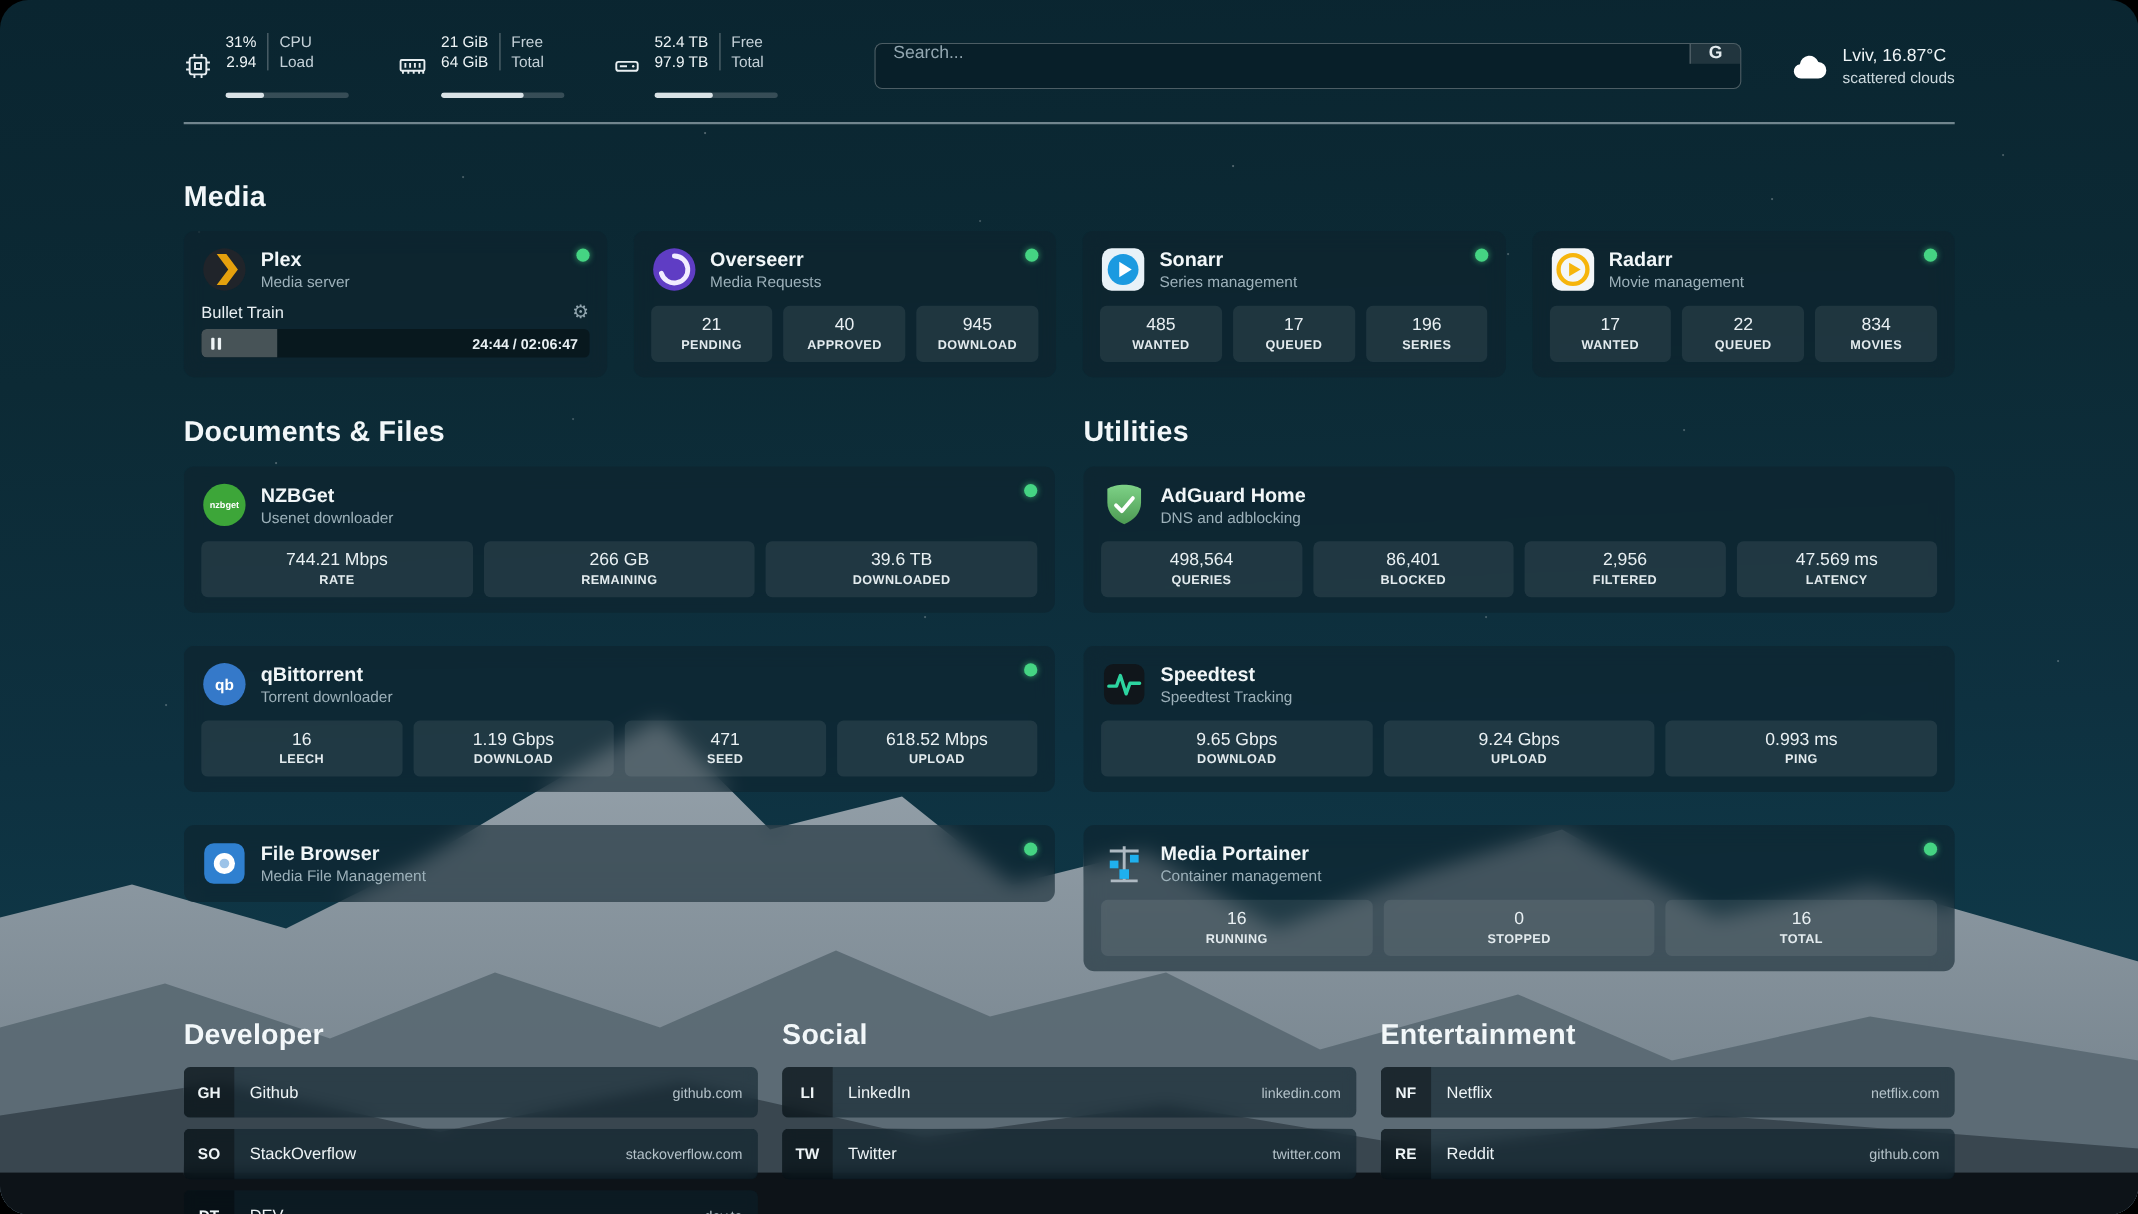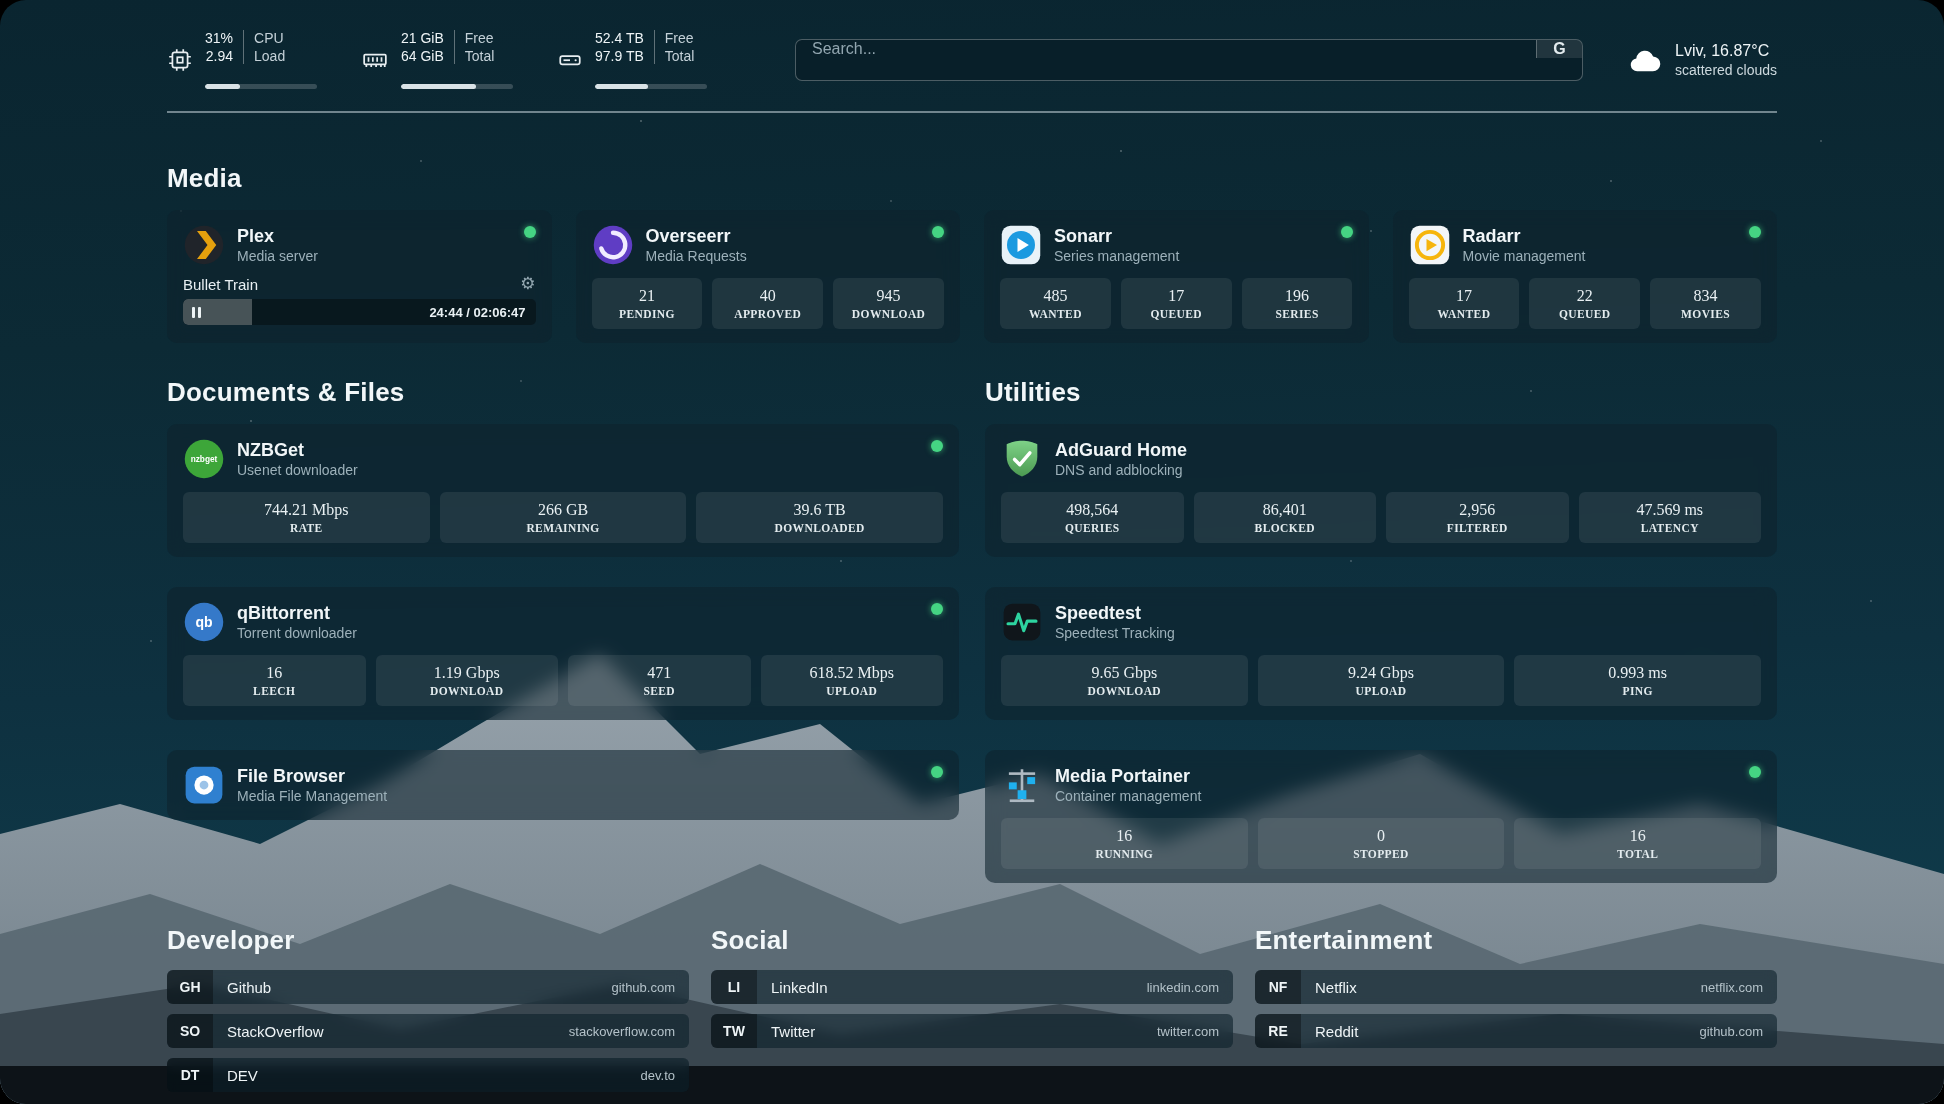--- a/index.html
+++ b/index.html
@@ -91,21 +91,21 @@
   .svc-name { color: #f1f6f8; font-size: 18px; font-weight: 700; line-height: 20px; }
   .svc-desc { color: #9db1ba; font-size: 14px; line-height: 16px; }
   .status-dot {
     position: absolute; top: 16px; right: 16px; width: 12px; height: 12px;
     border-radius: 50%; background: #45d483; box-shadow: 0 0 6px rgba(69,212,131,.7);
   }
 
   .stats { display: flex; gap: 10px; margin-top: 12px; }
   .stat {
     flex: 1; background: rgba(255,255,255,.08); border-radius: 6px;
-    padding: 8px 14px; display: flex; flex-direction: column; align-items: center; gap: 2px; font-family: Liberation Serif, serif;
+    padding: 8px 14px; display: flex; flex-direction: column; align-items: center; gap: 2px;
   }
   .stat-v { color: #e9f0f3; font-size: 16px; line-height: 19px; }
   .stat-l { color: #e3ebee; font-size: 11.5px; font-weight: 700; letter-spacing: .4px; line-height: 14px; }
 
   .media-grid { display: grid; grid-template-columns: repeat(4, 1fr); gap: 24px; }
 
   
   .player { margin-top: 10px; }
   .player-row { display: flex; align-items: flex-start; justify-content: space-between; margin-bottom: 6px; }
   .player-title { color: #e9f0f3; font-size: 15px; }
@@ -121,21 +121,21 @@
 
   
   .two-col { display: grid; grid-template-columns: 1fr 1fr; gap: 26px; margin-top: 34px; }
   .col .section-title { margin-bottom: 16px; }
   .col-stack { display: flex; flex-direction: column; gap: 30px; }
 
   
   .bm-grid { display: grid; grid-template-columns: repeat(3, 1fr); gap: 22px; margin-top: 42px; }
   .bm-group .section-title { margin-bottom: 14px; }
   .bm-row {
-    display: flex; align-items: center; height: 34px; margin-bottom: 10px;
+    display: flex; align-items: center; height: 46px; margin-bottom: 10px;
     background: rgba(12,32,42,.6); border-radius: 6px; overflow: hidden;
     cursor: pointer; text-decoration: none; backdrop-filter: blur(6px);
   }
   .bm-abbr {
     width: 46px; height: 46px; flex: 0 0 46px; display: flex; align-items: center; justify-content: center;
     background: rgba(0,0,0,.35); color: #eef4f6; font-size: 14px; font-weight: 700;
   }
   .bm-name { color: #eef4f6; font-size: 15px; margin-left: 14px; }
   .bm-url { color: #b4c2c9; font-size: 13px; margin-left: auto; margin-right: 14px; }
 

